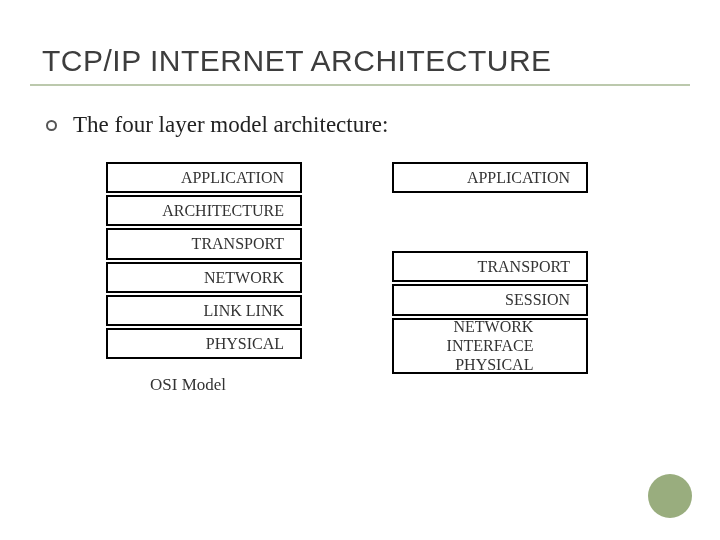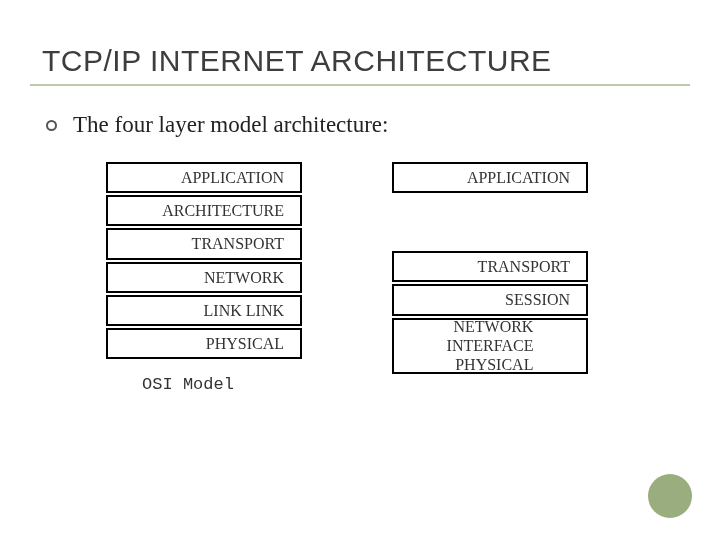--- a/index.html
+++ b/index.html
@@ -75,21 +75,21 @@
     background: #fff;
     box-sizing: border-box;
     margin-left: 32px;
   }
   .spacer28 { height: 28px; }
   .spacer56 { height: 56px; }
   .caption {
     margin-top: 14px;
     font-size: 17px;
     text-align: center;
-    font-family: Liberation Mono, monospace;
+    font-family: Liberation Serif, serif;
   }
   .corner-circle {
     position: absolute;
     right: 28px;
     bottom: 22px;
     width: 44px;
     height: 44px;
     background: #99ad7e;
     border-radius: 50%;
   }

